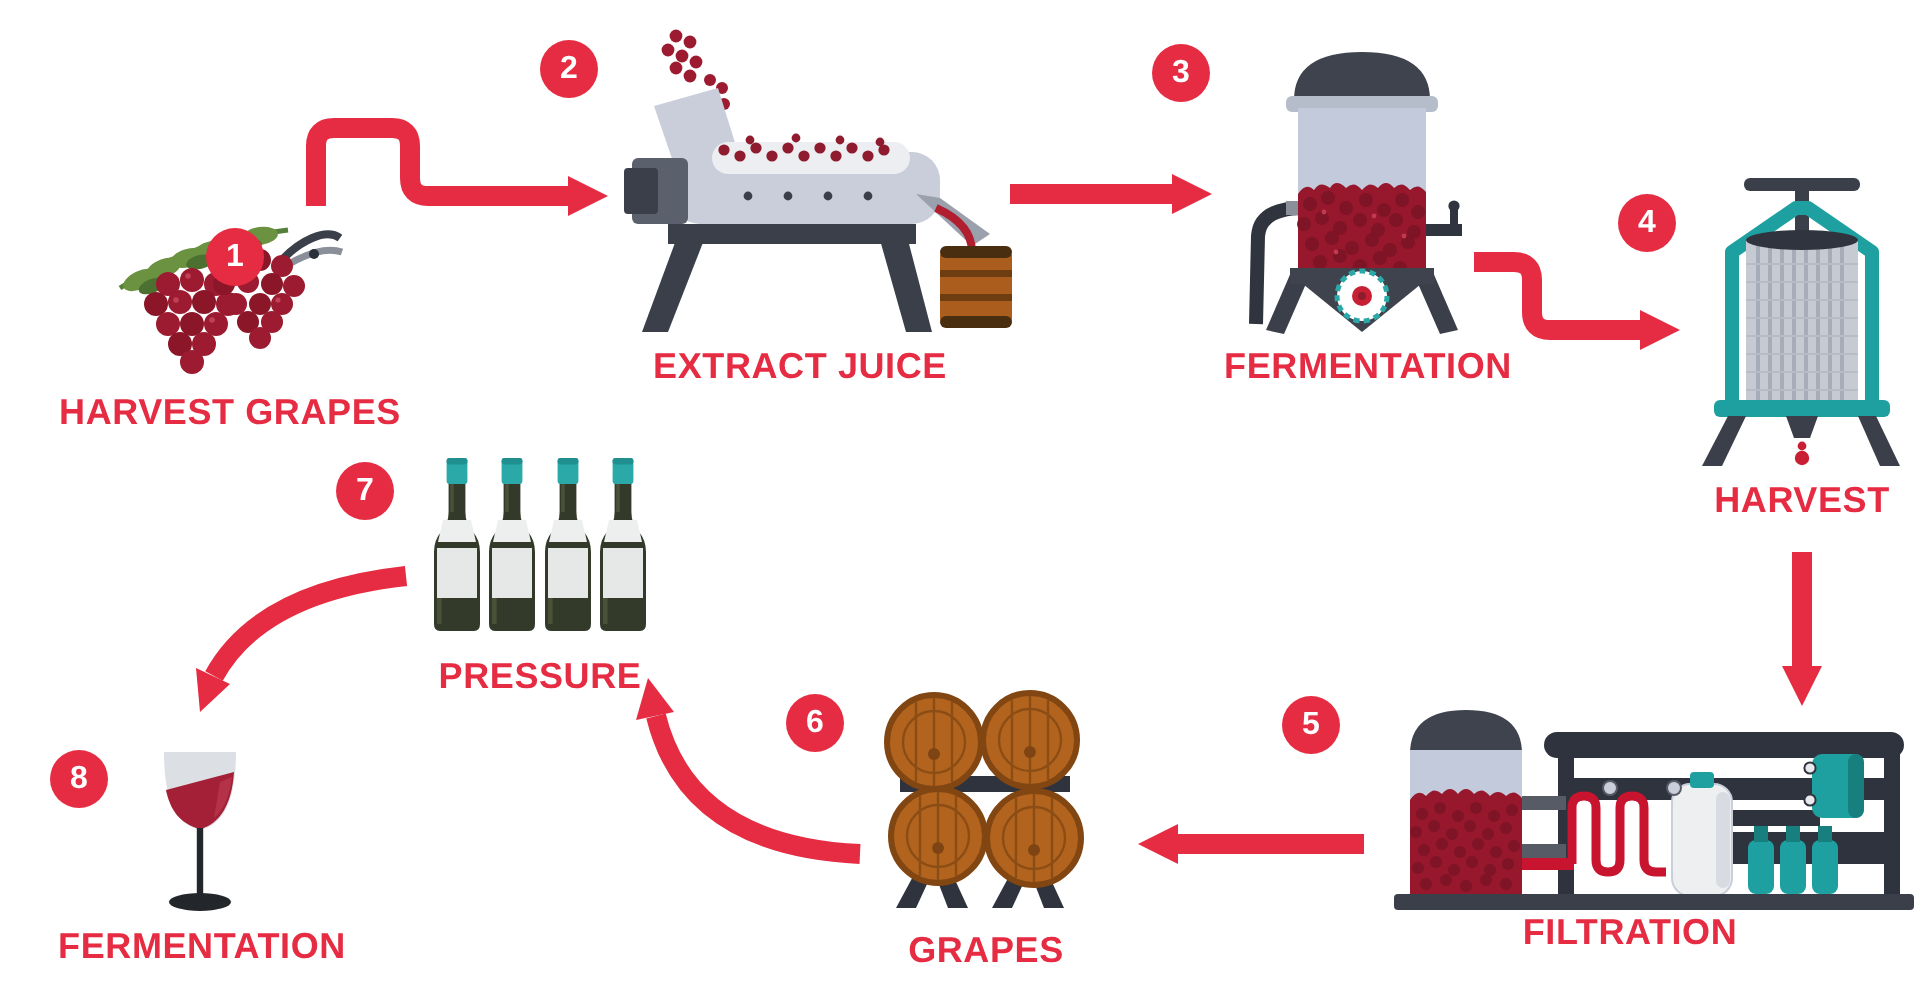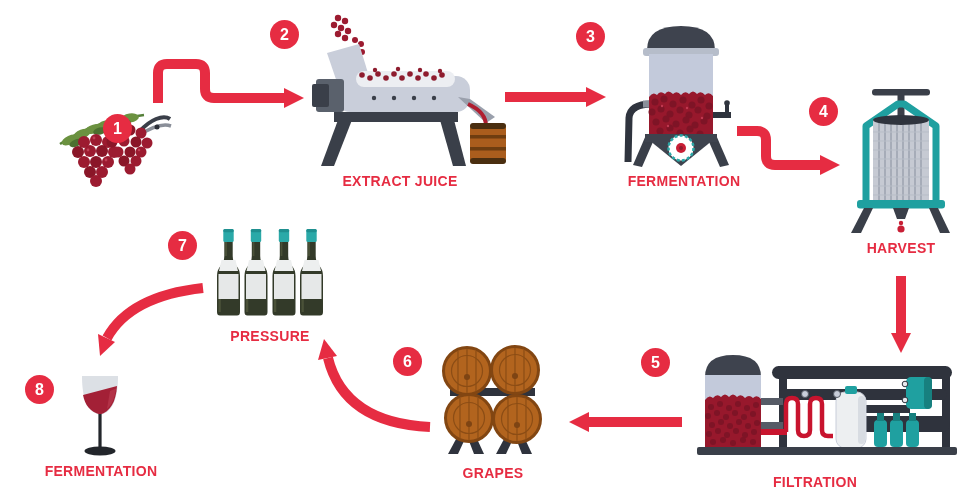--- a/index.html
+++ b/index.html
@@ -19,21 +19,21 @@
     font-weight:bold;
     font-size:16px;
     display:flex;align-items:center;justify-content:center;
     line-height:1;
   }
   .step-label{
     position:absolute;
     transform:translateX(-50%);
     color:#E62C42;
     font-weight:bold;
-    font-size:14px;
+    font-size:18px;
     letter-spacing:.3px;
     white-space:nowrap;
   }
   .illus,#arrows{position:absolute;}
   #arrows{left:0;top:0;pointer-events:none;}
 </style>
 </head>
 <body>
 
 <div id="canvas">
@@ -108,20 +108,21 @@
     <g fill="#C04055">
       <circle cx="94" cy="138" r="1.4"></circle>
         <circle cx="88" cy="150" r="1.4"></circle>
         <circle cx="106" cy="160" r="1.4"></circle>
       <circle cx="128" cy="128" r="1.3"></circle>
         <circle cx="122" cy="140" r="1.3"></circle>
         <circle cx="139" cy="150" r="1.3"></circle>
     </g>
   </svg>
   <div class="badge" style="left:103px;top:114px">1</div>
+  <div class="step-label" style="left:115px;top:196px">HARVEST GRAPES</div>
 
   <svg class="illus" style="left:310px;top:10px" width="205" height="160" viewBox="310 10 205 160">
     <g fill="#9C1B30">
       <circle cx="338" cy="18" r="3.2"></circle>
         <circle cx="345" cy="21" r="3.2"></circle>
         <circle cx="334" cy="25" r="3.2"></circle>
       <circle cx="341" cy="28" r="3.2"></circle>
         <circle cx="348" cy="31" r="3.2"></circle>
         <circle cx="338" cy="34" r="3.2"></circle>
       <circle cx="345" cy="38" r="3.2"></circle>
@@ -306,21 +307,21 @@
     </g>
     <rect x="906" y="377" width="26" height="32" rx="5" fill="#1FA0A0"></rect>
     <rect x="924" y="377" width="8" height="32" rx="4" fill="#17807F"></rect>
     <circle cx="905" cy="384" r="2.8" fill="#E8EAEE" stroke="#2F333D" stroke-width="1"></circle>
     <circle cx="905" cy="400" r="2.8" fill="#E8EAEE" stroke="#2F333D" stroke-width="1"></circle>
     <circle cx="805" cy="394" r="3.5" fill="#C9CEDA" stroke="#565B66" stroke-width="1"></circle>
     <circle cx="837" cy="394" r="3.5" fill="#C9CEDA" stroke="#565B66" stroke-width="1"></circle>
     <rect x="697" y="447" width="260" height="8" rx="2" fill="#3A3F49"></rect>
   </svg>
   <div class="badge" style="left:641px;top:348px">5</div>
-  <div class="step-label" style="left:815px;top:474px">FILTRATION</div>
+  <div class="step-label" style="left:815px;top:456px">FILTRATION</div>
 
   <svg class="illus" style="left:440px;top:345px" width="105" height="112" viewBox="440 345 105 112">
     <defs>
       <g id="barrel">
         <circle r="23.5" fill="#B2641E" stroke="#824612" stroke-width="3"></circle>
         <circle r="15.5" fill="none" stroke="#8C4D15" stroke-width="1.2"></circle>
         <path d="M-9,-20 L-9,20 M9,-20 L9,20 M0,-22 L0,22" stroke="#8C4D15" stroke-width="1.2" fill="none"></path>
         <circle cy="6" r="3" fill="#7E4413"></circle>
       </g>
     </defs>

